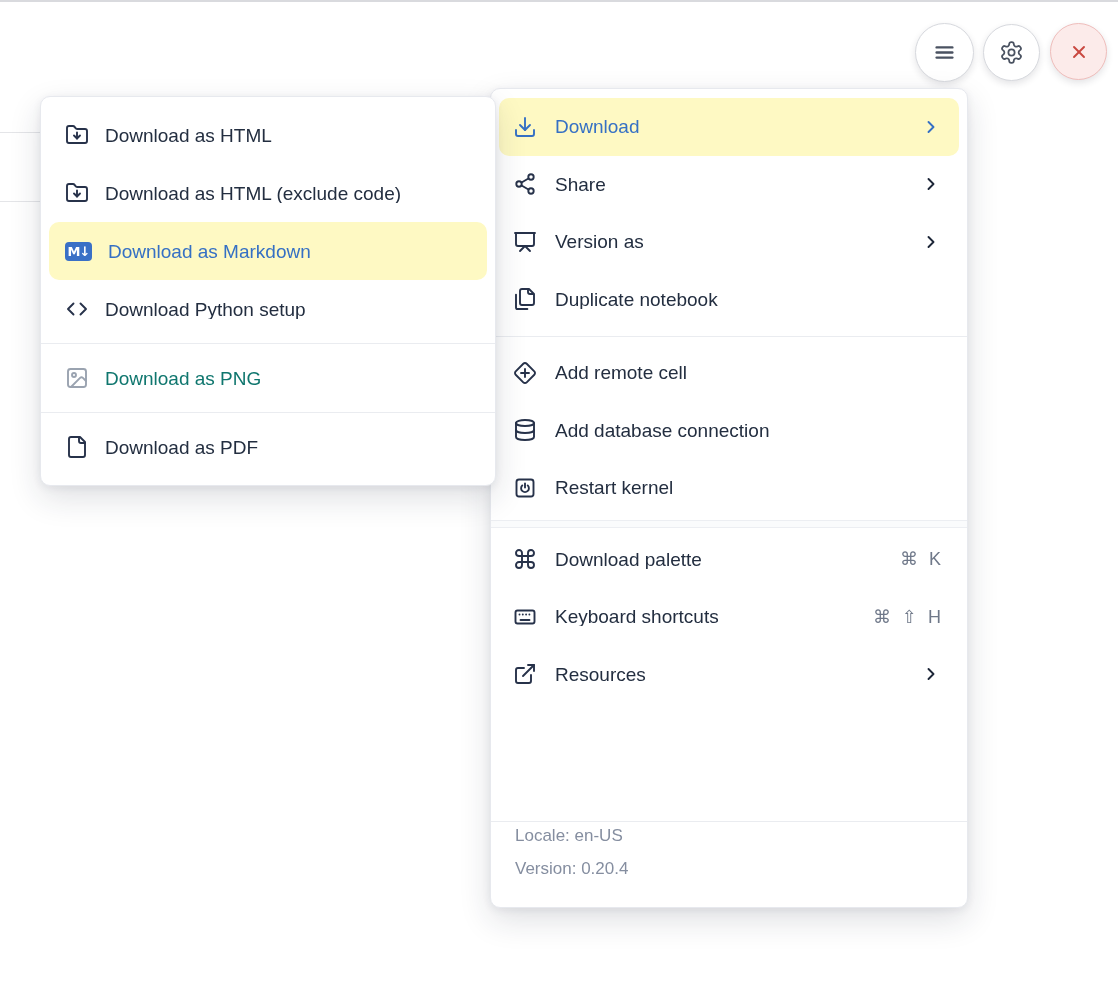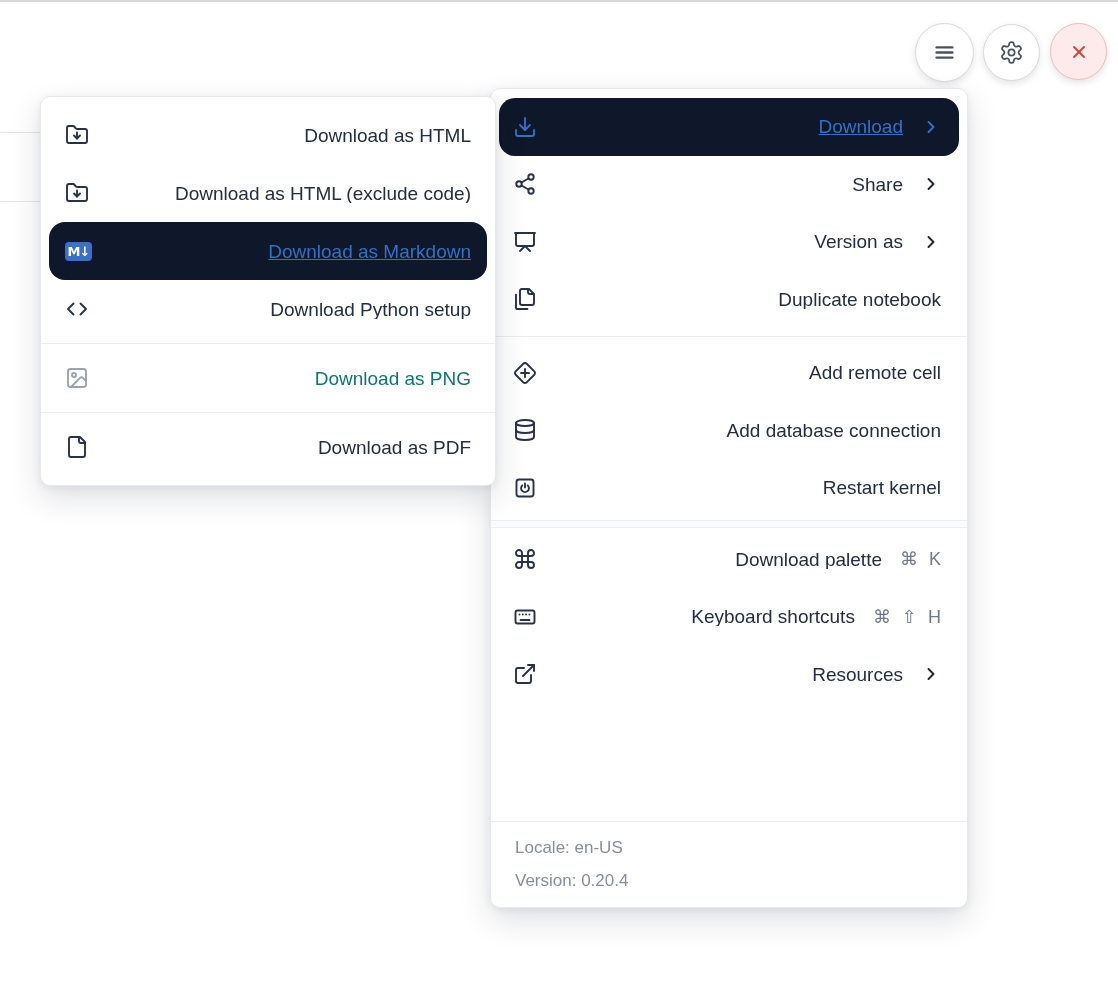--- a/index.html
+++ b/index.html
@@ -29,44 +29,44 @@
     position:absolute; background:#ffffff;
     border:1px solid #e7e9ee; border-radius:10px;
     box-shadow:0 12px 32px rgba(25,35,60,.14), 0 2px 8px rgba(25,35,60,.07);
   }
   .main-menu { left:490px; top:88px; width:478px; height:820px; padding-top:9px; display:flex; flex-direction:column; z-index:20; }
   .submenu   { left:40px;  top:96px; width:456px; padding:9px 0; z-index:30; }
 
   .mi {
     display:flex; align-items:center; flex:0 0 auto;
     height:57.5px; padding:0 26px 0 22px; gap:18px;
-    font-size:19px; line-height:1; color:#232e40; cursor:pointer; white-space:nowrap;text-align:right;
+    font-size:19px; line-height:1; color:#232e40; cursor:pointer; white-space:nowrap;
   }
   .submenu .mi { height:58px; padding:0 24px; gap:16px; }
   .mi .ic { width:24px; flex:0 0 24px; height:24px; display:flex; align-items:center; justify-content:center; color:#27324a; }
   .mi .lbl { flex:1 1 auto; overflow:hidden; }
   .mi .trail { margin-left:auto; display:flex; align-items:center; color:#1d2638; }
   .mi .shortcut {
     margin-left:auto; color:#6f7889; font-size:18px; word-spacing:6px;
     font-family:"Liberation Sans","DejaVu Sans",sans-serif;
   }
-  .mi.active { background:#0f172a; border-radius:16px; color:#3570c4;text-decoration:underline; }
+  .mi.active { background:#fef9c3; border-radius:10px; color:#3570c4; }
   .main-menu .mi.active { margin:0 8px; padding:0 18px 0 14px; }
   .submenu  .mi.active { margin:0 8px; padding:0 16px; }
   .mi.active .ic, .mi.active .trail { color:#3570c4; }
   .mi.disabled { color:#0f766e; cursor:default; }
   .mi.disabled .ic { color:#9aa3b0; }
 
   .sep  { border-top:1px solid #eaecf0; margin:7.5px 0; height:0; flex:0 0 auto; }
   .submenu .sep { margin:5px 0; }
   .band { height:8px; background:#fafbfc; border-top:1px solid #eceef2; border-bottom:1px solid #eceef2; margin:3px 0; flex:0 0 auto; }
 
   .menu-footer {
     margin-top:auto; min-height:86px; border-top:1px solid #eaecf0;
-    padding:16px 24px 14px; display:flex; flex-direction:column; gap:13px;
+    padding:4px 24px 14px; display:flex; flex-direction:column; gap:13px;
     font-size:17px; color:#858ea0; border-radius:0 0 10px 10px;
   }
 
   .md-badge {
     width:27px; height:19px; border-radius:4px; background:#3a70c6;
     color:#ffffff; font-weight:bold; font-size:13px; letter-spacing:-1px;
     display:flex; align-items:center; justify-content:center;
     font-family:"DejaVu Sans",sans-serif;
   }
   .mi .ic.wide { width:27px; flex:0 0 27px; }

